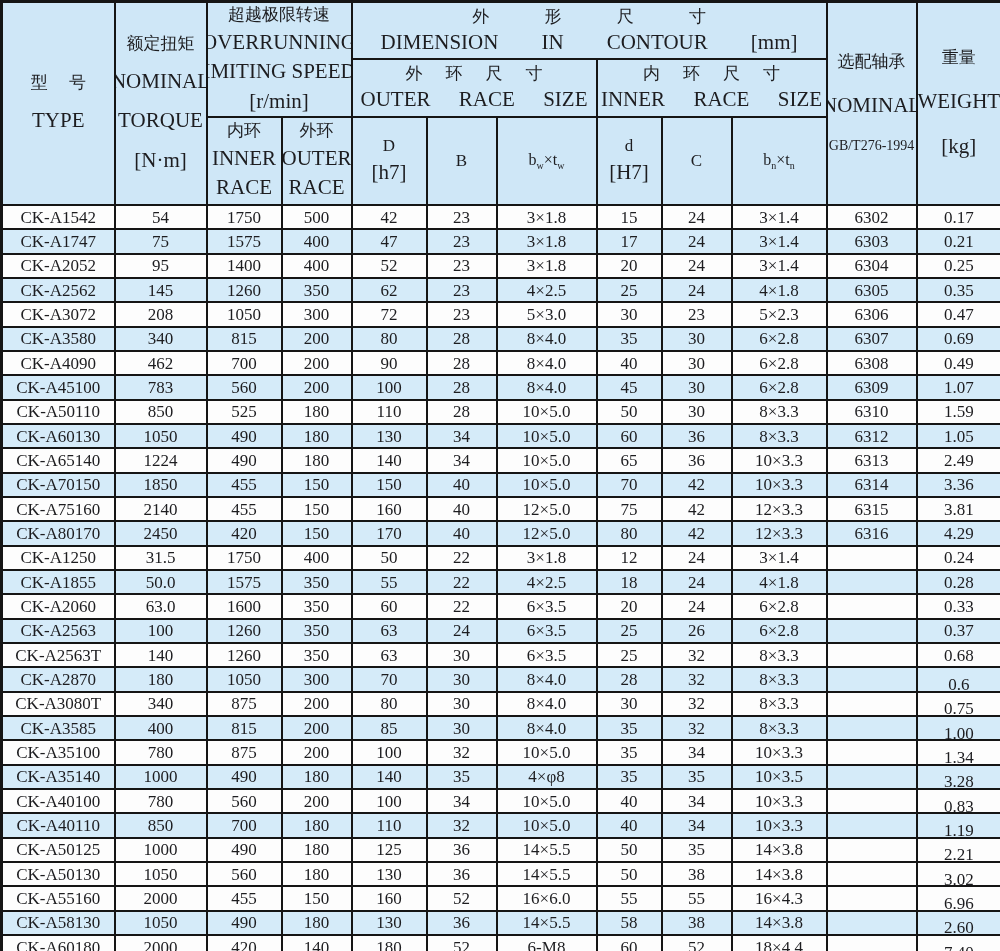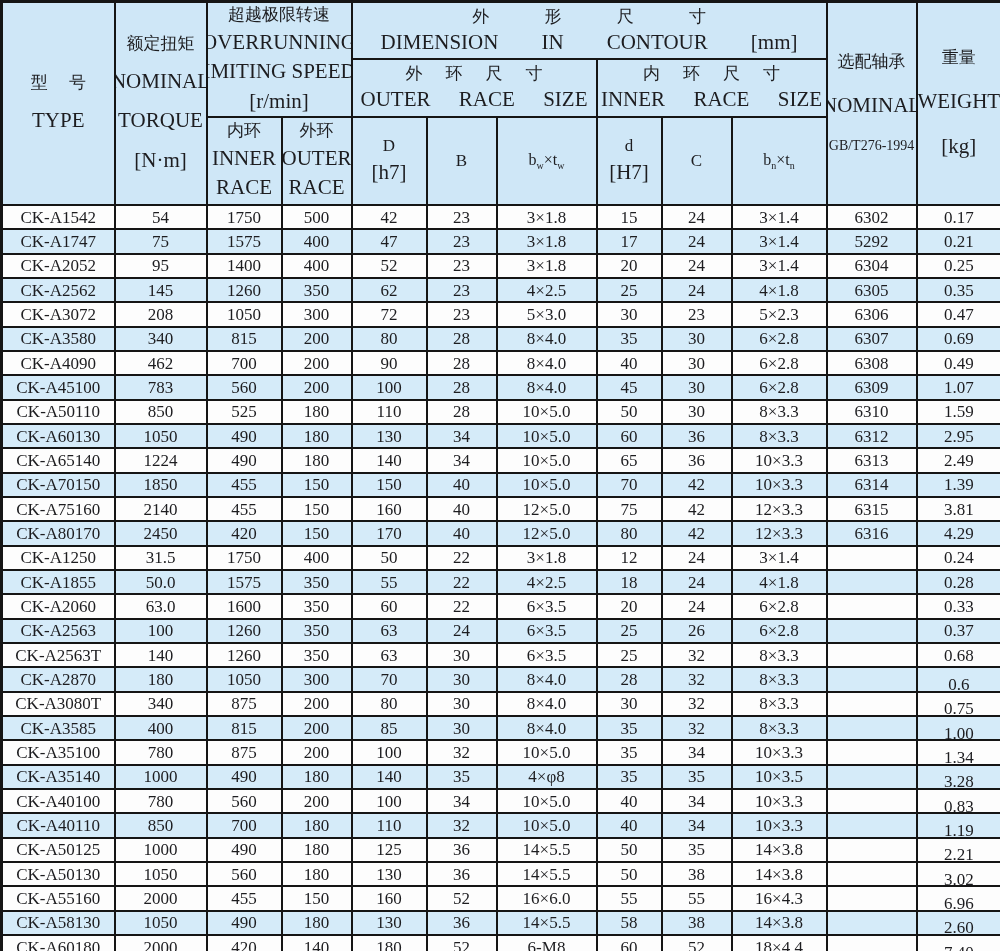--- a/index.html
+++ b/index.html
@@ -187,21 +187,21 @@
         <td><span>CK-A1747</span></td>
         <td><span>75</span></td>
         <td><span>1575</span></td>
         <td><span>400</span></td>
         <td><span>47</span></td>
         <td><span>23</span></td>
         <td><span>3×1.8</span></td>
         <td><span>17</span></td>
         <td><span>24</span></td>
         <td><span>3×1.4</span></td>
-        <td><span>5292</span></td>
+        <td><span>6303</span></td>
         <td><span>0.21</span></td>
       </tr>
       <tr>
         <td><span>CK-A2052</span></td>
         <td><span>95</span></td>
         <td><span>1400</span></td>
         <td><span>400</span></td>
         <td><span>52</span></td>
         <td><span>23</span></td>
         <td><span>3×1.8</span></td>
@@ -300,21 +300,21 @@
         <td><span>1050</span></td>
         <td><span>490</span></td>
         <td><span>180</span></td>
         <td><span>130</span></td>
         <td><span>34</span></td>
         <td><span>10×5.0</span></td>
         <td><span>60</span></td>
         <td><span>36</span></td>
         <td><span>8×3.3</span></td>
         <td><span>6312</span></td>
-        <td><span>2.95</span></td>
+        <td><span>1.05</span></td>
       </tr>
       <tr>
         <td><span>CK-A65140</span></td>
         <td><span>1224</span></td>
         <td><span>490</span></td>
         <td><span>180</span></td>
         <td><span>140</span></td>
         <td><span>34</span></td>
         <td><span>10×5.0</span></td>
         <td><span>65</span></td>
@@ -328,21 +328,21 @@
         <td><span>1850</span></td>
         <td><span>455</span></td>
         <td><span>150</span></td>
         <td><span>150</span></td>
         <td><span>40</span></td>
         <td><span>10×5.0</span></td>
         <td><span>70</span></td>
         <td><span>42</span></td>
         <td><span>10×3.3</span></td>
         <td><span>6314</span></td>
-        <td><span>1.39</span></td>
+        <td><span>3.36</span></td>
       </tr>
       <tr>
         <td><span>CK-A75160</span></td>
         <td><span>2140</span></td>
         <td><span>455</span></td>
         <td><span>150</span></td>
         <td><span>160</span></td>
         <td><span>40</span></td>
         <td><span>12×5.0</span></td>
         <td><span>75</span></td>

